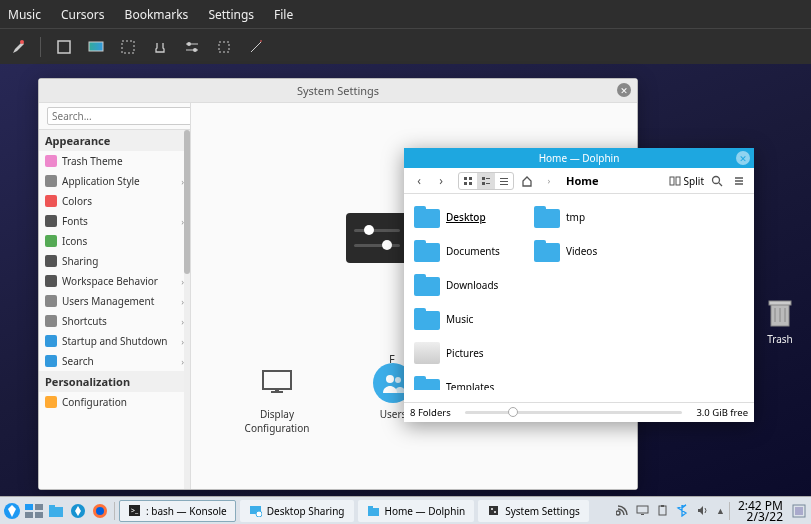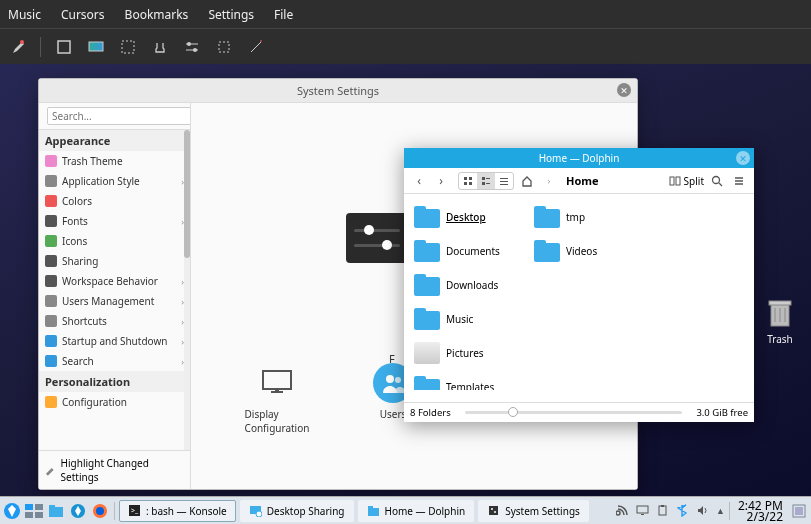--- a/index.html
+++ b/index.html
@@ -33,21 +33,21 @@
 .cat-item .ic { width: 12px; height: 12px; border-radius: 2px; flex-shrink: 0; display:flex;align-items:center;justify-content:center; }
 .sidebar-footer { border-top: 1px solid #ddd; padding: 5px; font-size: 10px; display: flex; align-items: center; gap: 5px; cursor: pointer; justify-content: center; }
 .scrollbar-v { position:absolute; right:0; top:0; bottom:0; width:6px; background:#eee; }
 .scrollbar-v .thumb { position:absolute; left:0; right:0; top:0; height:40%; background:#bbb; border-radius:3px; }
 
 .settings-content { flex: 1; position: relative; background: #fafafa; }
 .slider-widget { position: absolute; left: 155px; top: 110px; width: 62px; height: 50px; background: #2a2a2a; border-radius: 4px; padding: 10px 8px; display: flex; flex-direction: column; justify-content: space-around; }
 .slider-widget .srow { height: 3px; background: #555; border-radius: 2px; position: relative; }
 .slider-widget .srow .knob { position: absolute; top: -4px; width: 10px; height: 10px; background: #fff; border-radius: 50%; }
 .cfg-icons { position: absolute; left: 50px; top: 260px; display: flex; gap: 44px; }
-.cfg-item { display: flex; flex-direction: column; align-items: center; gap: 4px; cursor: pointer; font-size: 10px; text-align: left; color: #333; width: 72px; }
+.cfg-item { display: flex; flex-direction: column; align-items: center; gap: 4px; cursor: pointer; font-size: 10px; text-align: center; color: #333; width: 72px; }
 .cfg-item .big-ic { width: 40px; height: 40px; border-radius: 50%; display: flex; align-items: center; justify-content: center; }
 .cfg-item.display .big-ic { border-radius: 4px; }
 .cut-letter { position:absolute; left:198px; top:248px; font-size:11px; color:#333; }
 
 
 .dolphin-win { position: absolute; left: 404px; top: 148px; width: 350px; height: 274px; background: #fff; box-shadow: 0 4px 20px rgba(0,0,0,.4); display: flex; flex-direction: column; font-size: 10px; }
 .dolphin-title { height: 20px; background: #1ea7e0; color: #fff; display: flex; align-items: center; justify-content: center; font-size: 10px; position: relative; }
 .dolphin-title .close { position: absolute; right: 4px; width: 14px; height: 14px; border-radius: 50%; background: rgba(255,255,255,.5); display: flex; align-items: center; justify-content: center; font-size: 9px; cursor: pointer; color:#1ea7e0; }
 .dolphin-tb { height: 26px; border-bottom: 1px solid #ddd; display: flex; align-items: center; padding: 0 6px; gap: 4px; }
 .dolphin-tb .nav-btn { width: 18px; height: 18px; display: flex; align-items: center; justify-content: center; cursor: pointer; color: #555; font-size: 12px; }
@@ -225,26 +225,20 @@
             </div>
             <div class="cat-header">Personalization</div>
             <div class="cat-item">
               <span class="ic" style="background: rgb(255, 170, 51);"></span>
               <span>Configuration</span>
             </div>
           </div>
         <div class="scrollbar-v">
             <div class="thumb"></div>
           </div>
-      </div>
-      <div class="sidebar-footer">
-        <svg width="12" height="12" viewBox="0 0 12 12">
-            <path d="M2 10l6-6 2 2-6 6z" fill="#888"></path>
-          </svg>
-        <span>Highlight Changed Settings</span>
       </div>
     </div>
     <div class="settings-content">
       <div class="slider-widget">
         <div class="srow">
             <div class="knob" style="left:10px"></div>
           </div>
         <div class="srow">
             <div class="knob" style="left:28px"></div>
           </div>

